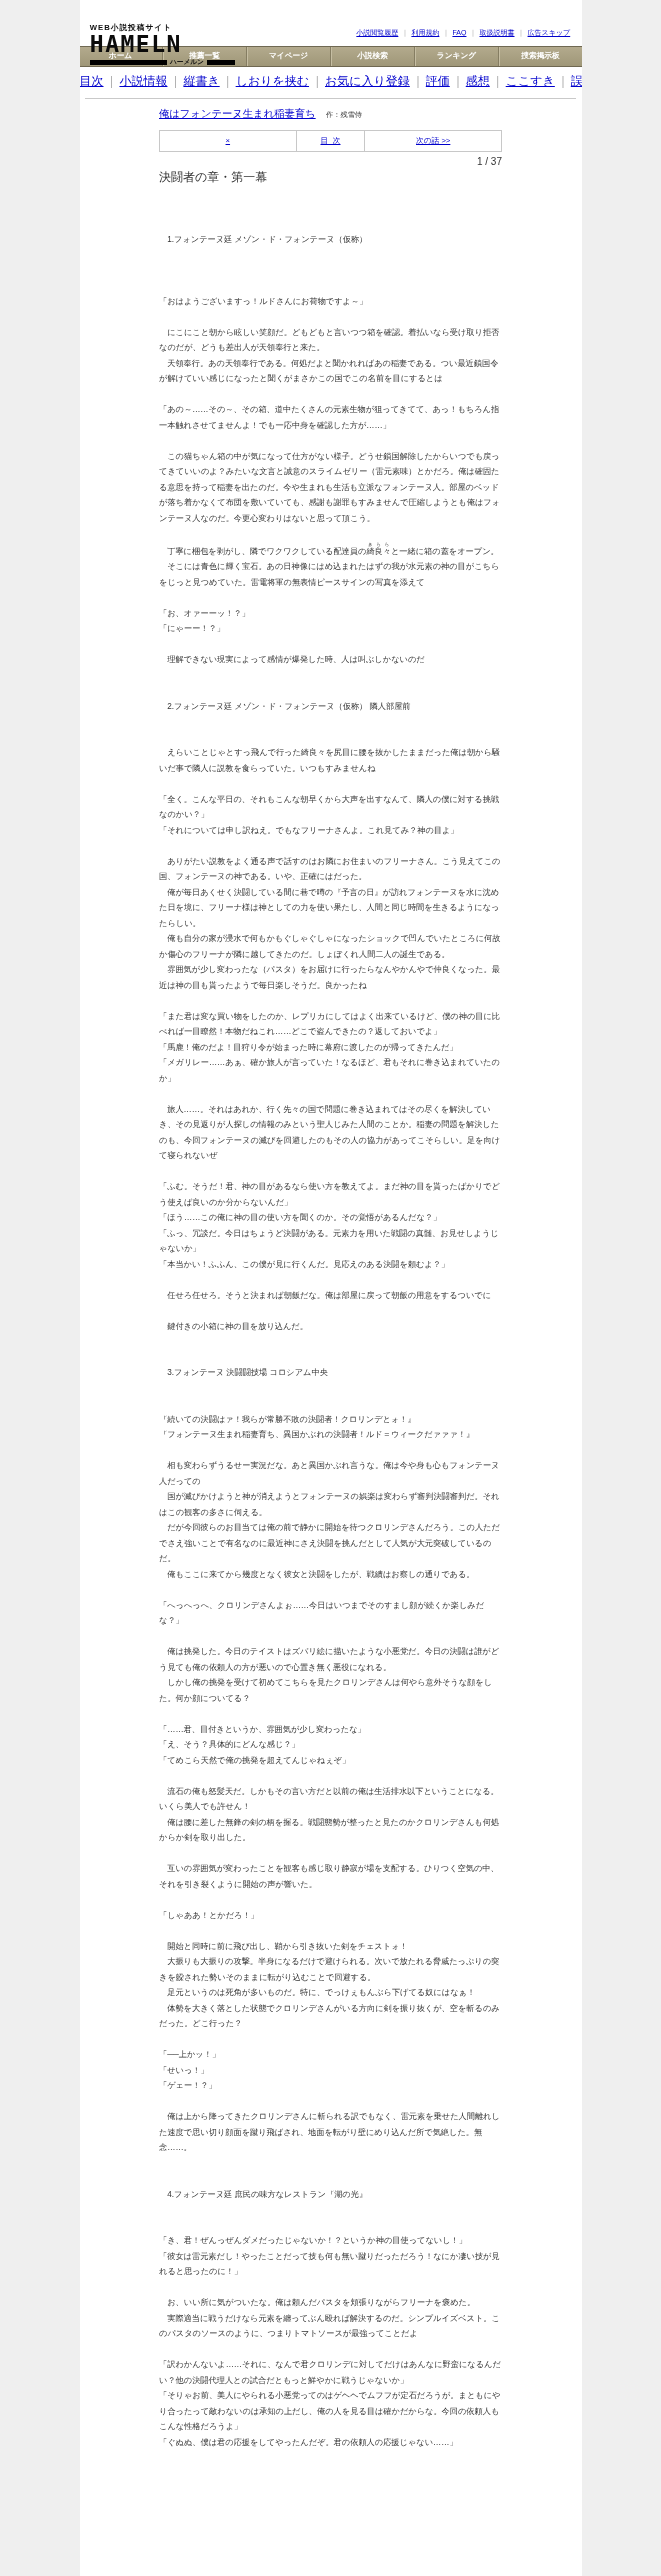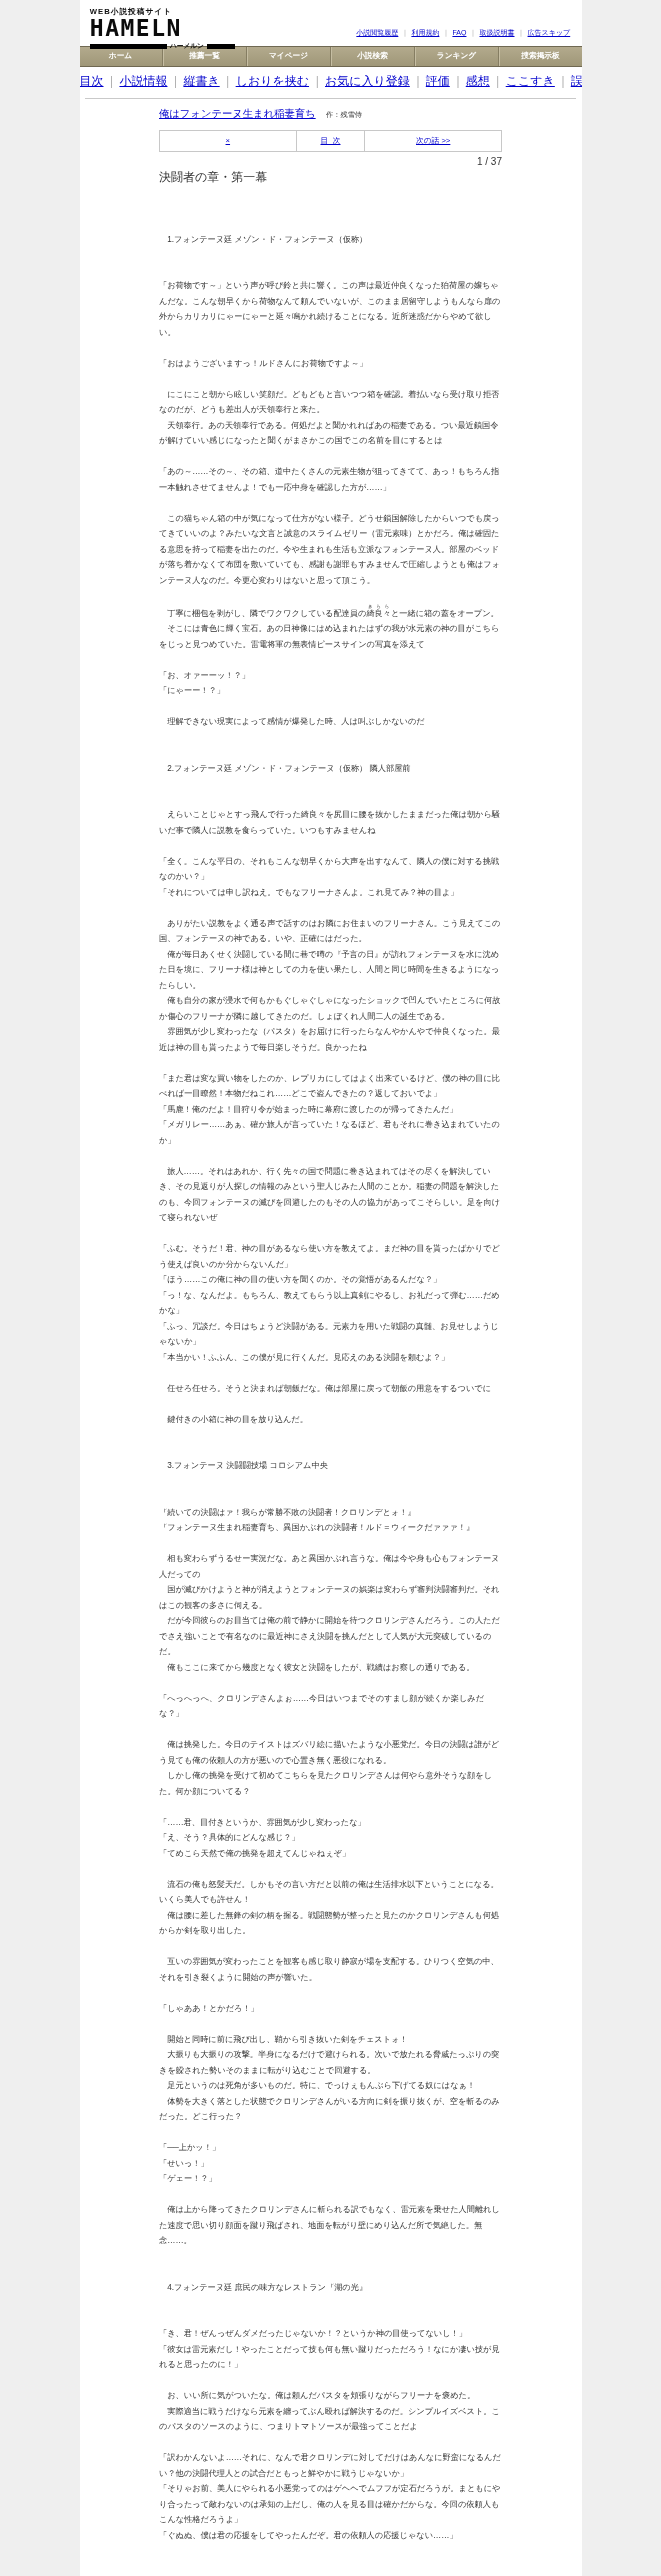--- a/index.html
+++ b/index.html
@@ -1,21 +1,21 @@
 <!DOCTYPE html>
 <html lang="ja" style="font-size:8.2px"><head>
 <meta charset="utf-8">
 <style>
   html,body{margin:0;padding:0;}
   body{background:#efefef;font-family:"Liberation Sans","DejaVu Sans",sans-serif;color:#333;}
   a{color:#0000cc;}
   .content{width:502px;margin:0 auto;background:#ffffff;height:3091px;overflow:hidden;position:relative;}
   
   .site-header{padding:7.2px 10.3px 0 10.3px;position:relative;height:37px;}
-  .logo{display:inline-block;cursor:pointer;}
+  .logo{display:inline-block;cursor:pointer;margin-top:16px;}
   .logo-tag{font-size:7.7px;font-weight:bold;letter-spacing:1px;color:#111;}
   .logo-brand{font-size:23px;font-weight:900;line-height:1;letter-spacing:1.5px;color:#0b0b0b;font-family:"DejaVu Sans Mono","Liberation Mono",monospace;}
   .logo-sub{display:flex;align-items:center;gap:3.1px;font-size:6.7px;font-weight:bold;color:#111;margin-top:1.5px;}
   .bar{height:5.2px;background:#000;display:inline-block;}
   .bar.long{width:77px;} .bar.short{width:28px;}
   .header-links{position:absolute;right:10.3px;top:28px;font-size:7px;white-space:nowrap;}
   .header-links a{margin:0 1px;}
   .sep{color:#999;margin:0 2.1px;}
   
   .nav-bar{display:flex;margin-top:2.1px;border-top:0.5px solid #6f6852;border-bottom:0.5px solid #6f6852;background:#4c1d95;}
@@ -85,21 +85,20 @@
     </tbody>
       </table>
 
     <div class="page-indicator">1 / 37</div>
     <div class="chapter-title">決闘者の章・第一幕</div>
 
     <div class="novel-body" id="novel-body">
         <p>　1.フォンテーヌ廷 メゾン・ド・フォンテーヌ（仮称）</p>
         <p>&nbsp;</p>
         <p>&nbsp;</p>
-        <p>「お荷物です～」という声が呼び鈴と共に響く。この声は最近仲良くなった狛荷屋の嬢ちゃんだな。こんな朝早くから荷物なんて頼んでいないが、このまま居留守しようもんなら扉の外からカリカリにゃーにゃーと延々鳴かれ続けることになる。近所迷惑だからやめて欲しい。</p>
         <p>&nbsp;</p>
         <p>「おはようございますっ！ルドさんにお荷物ですよ～」</p>
         <p>&nbsp;</p>
         <p>　にこにこと朝から眩しい笑顔だ。どもどもと言いつつ箱を確認。着払いなら受け取り拒否なのだが、どうも差出人が天領奉行と来た。</p>
         <p>　天領奉行。あの天領奉行である。何処だよと聞かれればあの稲妻である。つい最近鎖国令が解けていい感じになったと聞くがまさかこの国でこの名前を目にするとは</p>
         <p>&nbsp;</p>
         <p>「あの～……その～、その箱、道中たくさんの元素生物が狙ってきてて、あっ！もちろん指一本触れさせてませんよ！でも一応中身を確認した方が……」</p>
         <p>&nbsp;</p>
         <p>　この猫ちゃん箱の中が気になって仕方がない様子。どうせ鎖国解除したからいつでも戻ってきていいのよ？みたいな文言と誠意のスライムゼリー（雷元素味）とかだろ。俺は確固たる意思を持って稲妻を出たのだ。今や生まれも生活も立派なフォンテーヌ人。部屋のベッドが落ち着かなくて布団を敷いていても、感謝も謝罪もすみませんで圧縮しようとも俺はフォンテーヌ人なのだ。今更心変わりはないと思って頂こう。</p>
         <p>&nbsp;</p>
@@ -126,21 +125,20 @@
         <p>　雰囲気が少し変わったな（パスタ）をお届けに行ったらなんやかんやで仲良くなった。最近は神の目も貰ったようで毎日楽しそうだ。良かったね</p>
         <p>&nbsp;</p>
         <p>「また君は変な買い物をしたのか、レプリカにしてはよく出来ているけど、僕の神の目に比べれば一目瞭然！本物だねこれ……どこで盗んできたの？返しておいでよ」</p>
         <p>「馬鹿！俺のだよ！目狩り令が始まった時に幕府に渡したのが帰ってきたんだ」</p>
         <p>「メガリレー……あぁ、確か旅人が言っていた！なるほど、君もそれに巻き込まれていたのか」</p>
         <p>&nbsp;</p>
         <p>　旅人……。それはあれか、行く先々の国で問題に巻き込まれてはその尽くを解決していき、その見返りが人探しの情報のみという聖人じみた人間のことか。稲妻の問題を解決したのも、今回フォンテーヌの滅びを回避したのもその人の協力があってこそらしい。足を向けて寝られないぜ</p>
         <p>&nbsp;</p>
         <p>「ふむ。そうだ！君、神の目があるなら使い方を教えてよ。まだ神の目を貰ったばかりでどう使えば良いのか分からないんだ」</p>
         <p>「ほう……この俺に神の目の使い方を聞くのか。その覚悟があるんだな？」</p>
-        <p>「っ！な、なんだよ。もちろん、教えてもらう以上真剣にやるし、お礼だって弾む……だめかな」</p>
         <p>「ふっ、冗談だ。今日はちょうど決闘がある。元素力を用いた戦闘の真髄、お見せしようじゃないか」</p>
         <p>「本当かい！ふふん、この僕が見に行くんだ。見応えのある決闘を頼むよ？」</p>
         <p>&nbsp;</p>
         <p>　任せろ任せろ。そうと決まれば朝飯だな。俺は部屋に戻って朝飯の用意をするついでに</p>
         <p>&nbsp;</p>
         <p>　鍵付きの小箱に神の目を放り込んだ。</p>
         <p>&nbsp;</p>
         <p>&nbsp;</p>
         <p>　3.フォンテーヌ 決闘闘技場 コロシアム中央</p>
         <p>&nbsp;</p>

